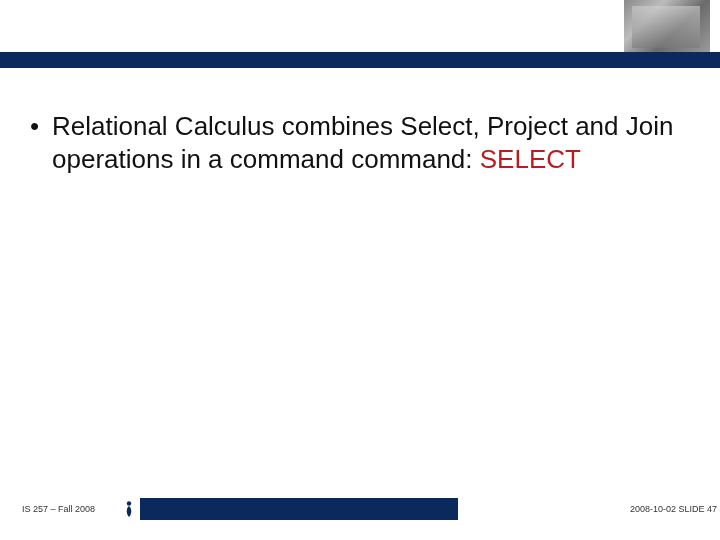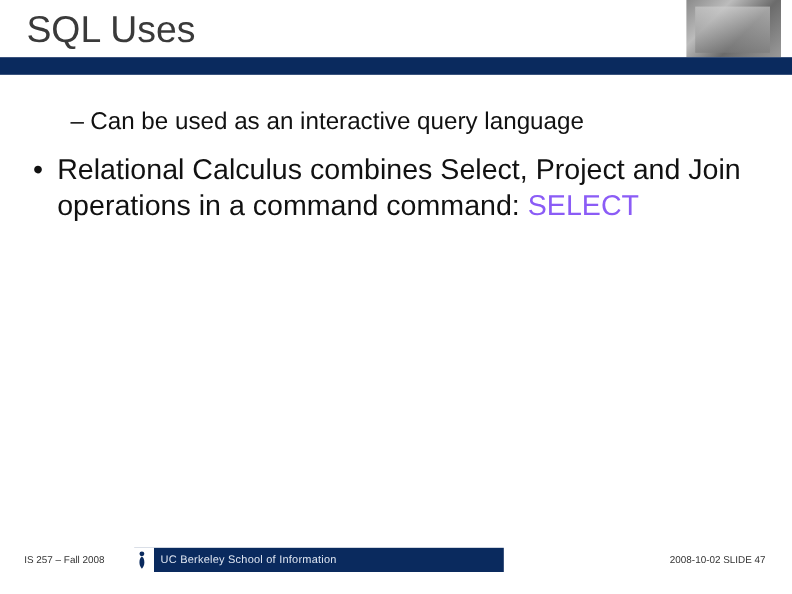--- a/index.html
+++ b/index.html
@@ -10,56 +10,53 @@
   .title-blue { position: absolute; top: 52px; left: 0; width: 720px; height: 16px; background: #0a2a5e; }
   .title-photo { position: absolute; top: 0; right: 10px; width: 86px; height: 52px; background: linear-gradient(135deg,#8a8a8a 0%, #bcbcbc 30%, #6b6b6b 60%, #9a9a9a 100%); }
   .title-photo::after { content:""; position:absolute; inset:6px 10px 4px 8px; background: linear-gradient(180deg,#d0d0d0,#7a7a7a); opacity:.6; }
   .title-text { position: absolute; top: 8px; left: 24px; font-size: 34px; color: #3a3a3a; }
   .content { position: absolute; top: 96px; left: 30px; right: 30px; color: #111; }
   .b1 { font-size: 26px; line-height: 1.25; margin-bottom: 6px; padding-left: 22px; position: relative; }
   .b1::before { content:"•"; position:absolute; left:0; top:0; }
   .b2 { font-size: 22px; line-height: 1.25; padding-left: 52px; position: relative; }
   .b2::before { content:"–"; position:absolute; left:34px; top:0; }
   .gap { height: 14px; }
-  .sel { color: #8b5cf6; }
+  .sel { color: #b91c1c; }
   .footer { position: absolute; left: 0; bottom: 14px; width: 720px; height: 34px; }
   .footer-bar { position: absolute; left: 122px; top: 6px; width: 336px; height: 22px; background: #0a2a5e; display: flex; align-items: center; }
   .footer-logo { width: 22px; height: 22px; margin-left: -4px; background: #fff; border-radius: 0 0 0 4px; display: flex; align-items: center; justify-content: center; }
   .footer-logo svg { display:block; }
   .footer-school { color: #dfe6f2; font-size: 10px; margin-left: 6px; letter-spacing: .2px; }
   .footer-left { position: absolute; left: 22px; top: 12px; font-size: 9px; color: #333; text-align: center; }
-  .footer-right { position: absolute; right: 24px; top: 12px; font-size: 9px; color: #333; text-align: right; }
+  .footer-right { position: absolute; right: 3px; top: 12px; font-size: 9px; color: #333; text-align: right; }
 </style>
 </head>
 <body>
 
 <div class="slide">
 
   <div class="title-band">
     <div class="title-bg"></div>
     <div class="title-photo"></div>
     <div class="title-blue"></div>
-    <div class="title-text">SQL Uses</div>
   </div>
 
   <div class="content">
-    <div class="b2">Can be used as an interactive query language</div>
     <div class="gap"></div>
     <div class="b1">
       <span>Relational Calculus combines Select, Project and Join operations in a command command: </span><span class="sel">SELECT</span>
     </div>
   </div>
 
   <div class="footer">
     <div class="footer-left">IS 257 – Fall 2008</div>
     <div class="footer-bar">
       <div class="footer-logo">
         <svg width="16" height="18" viewBox="0 0 16 18">
           <circle cx="8" cy="3.5" r="2.2" fill="#0a2a5e"></circle>
           <path d="M8 6 C5 8 5 14 8 17 C11 14 11 8 8 6 Z" fill="#0a2a5e"></path>
         </svg>
       </div>
-      <div class="footer-school">UC Berkeley School of Information</div>
     </div>
     <div class="footer-right">2008-10-02  SLIDE 47</div>
   </div>
 
 </div>
 
 </body></html>

